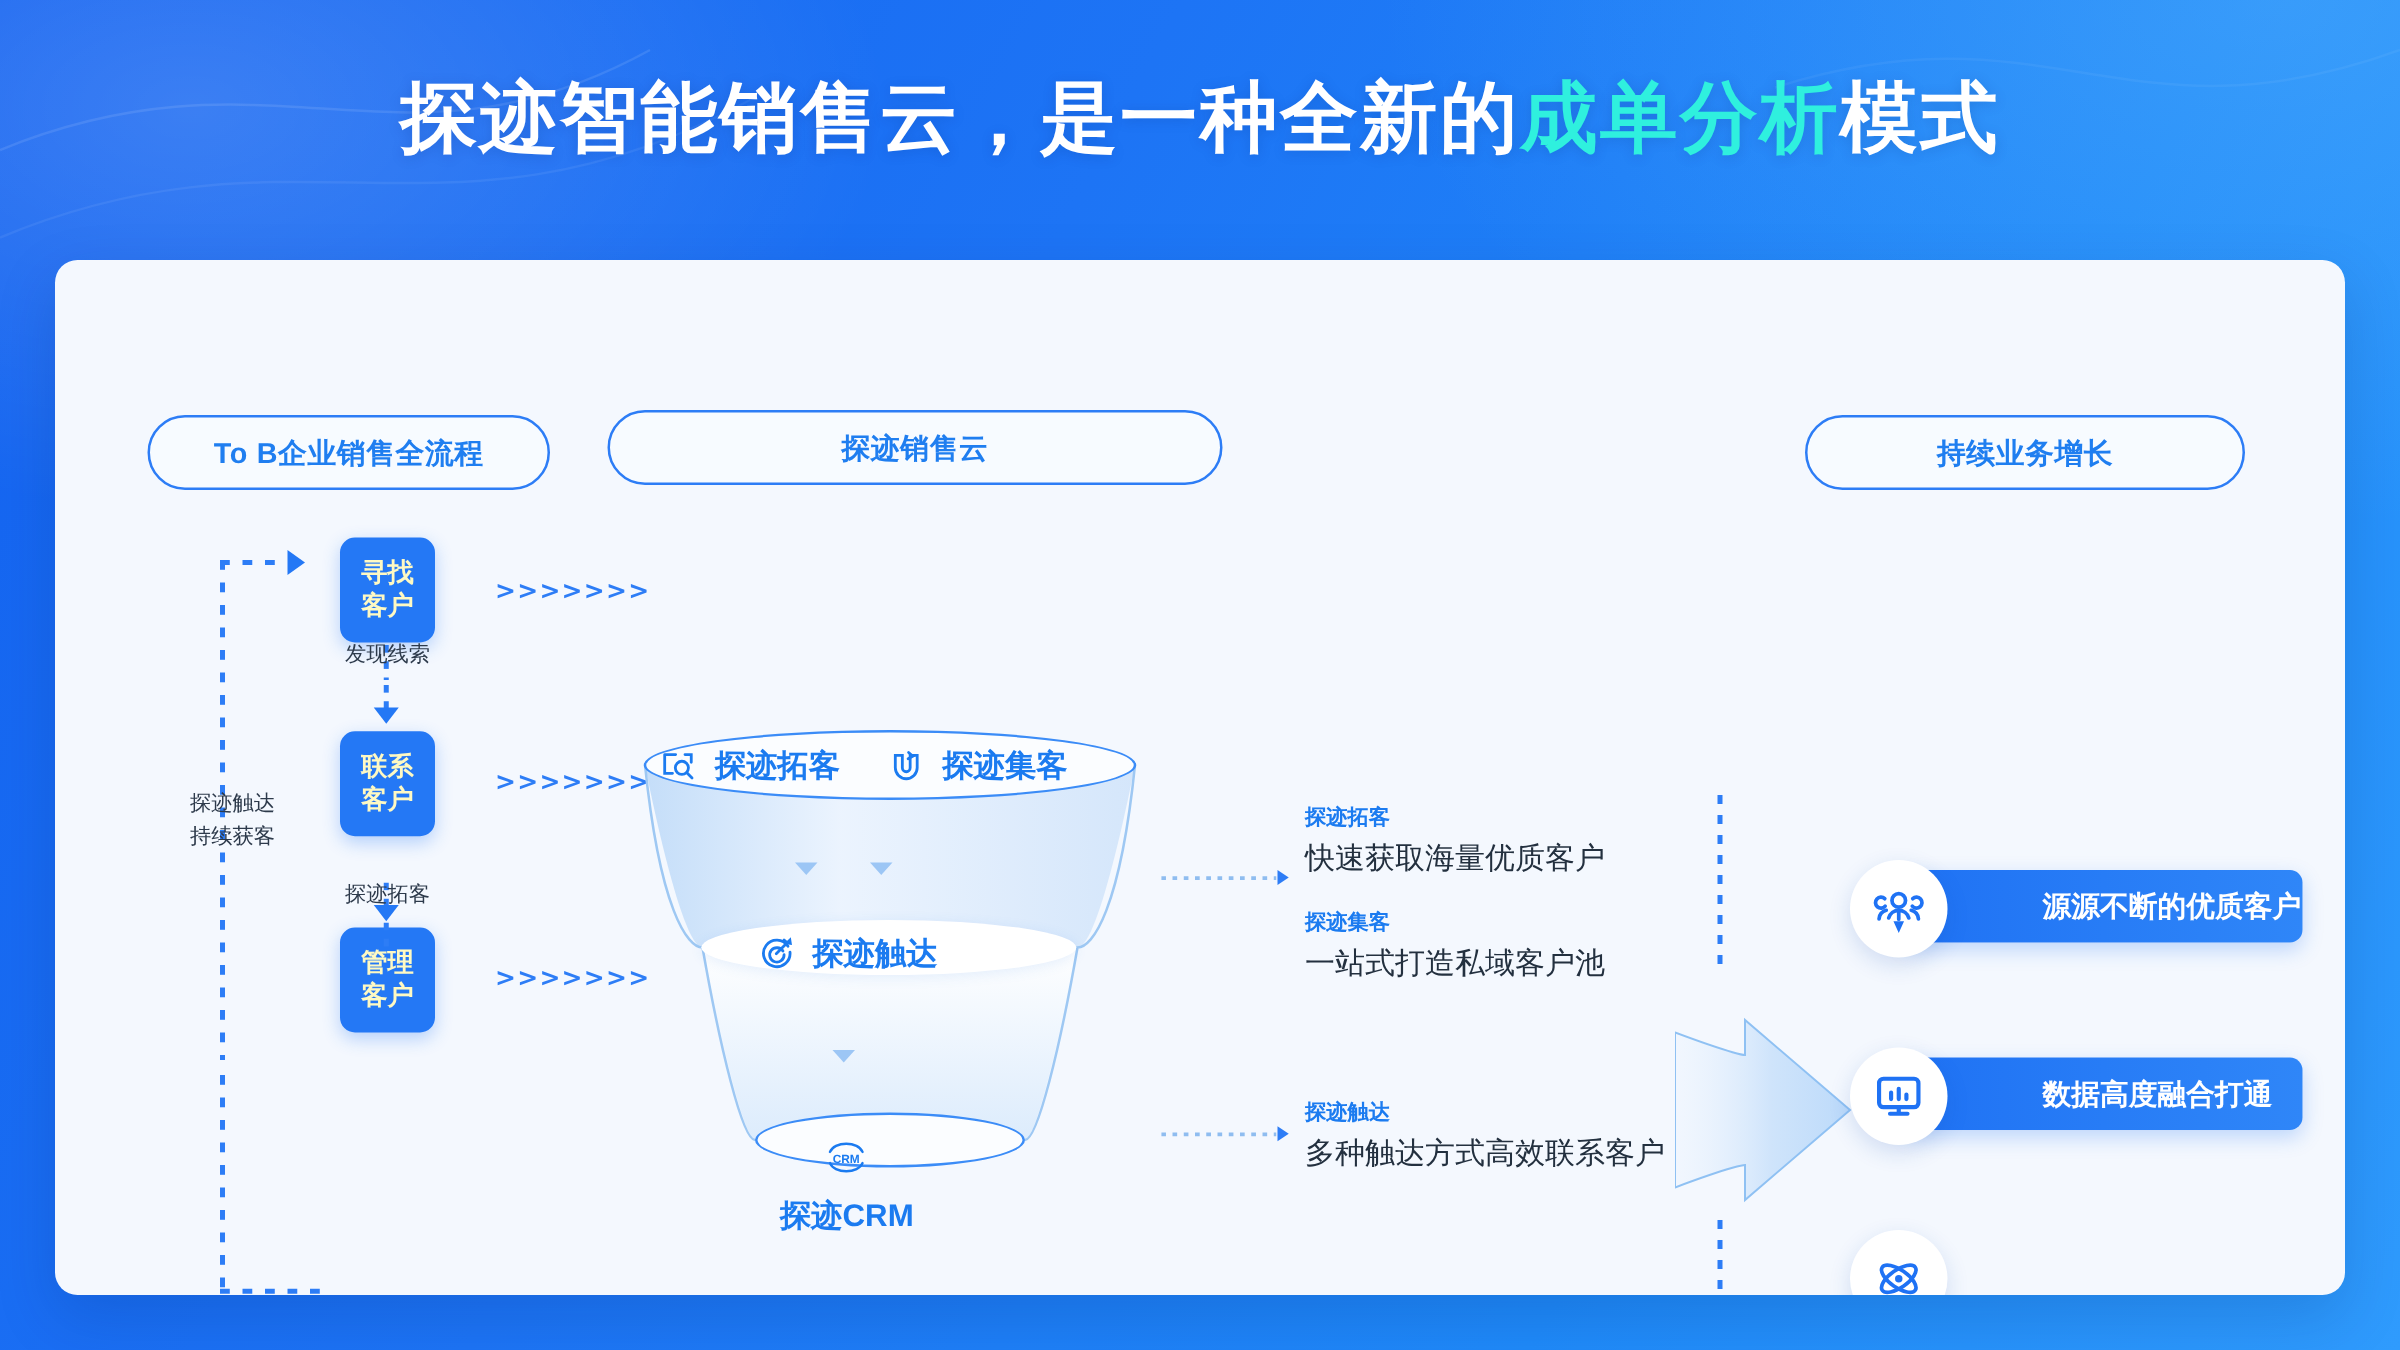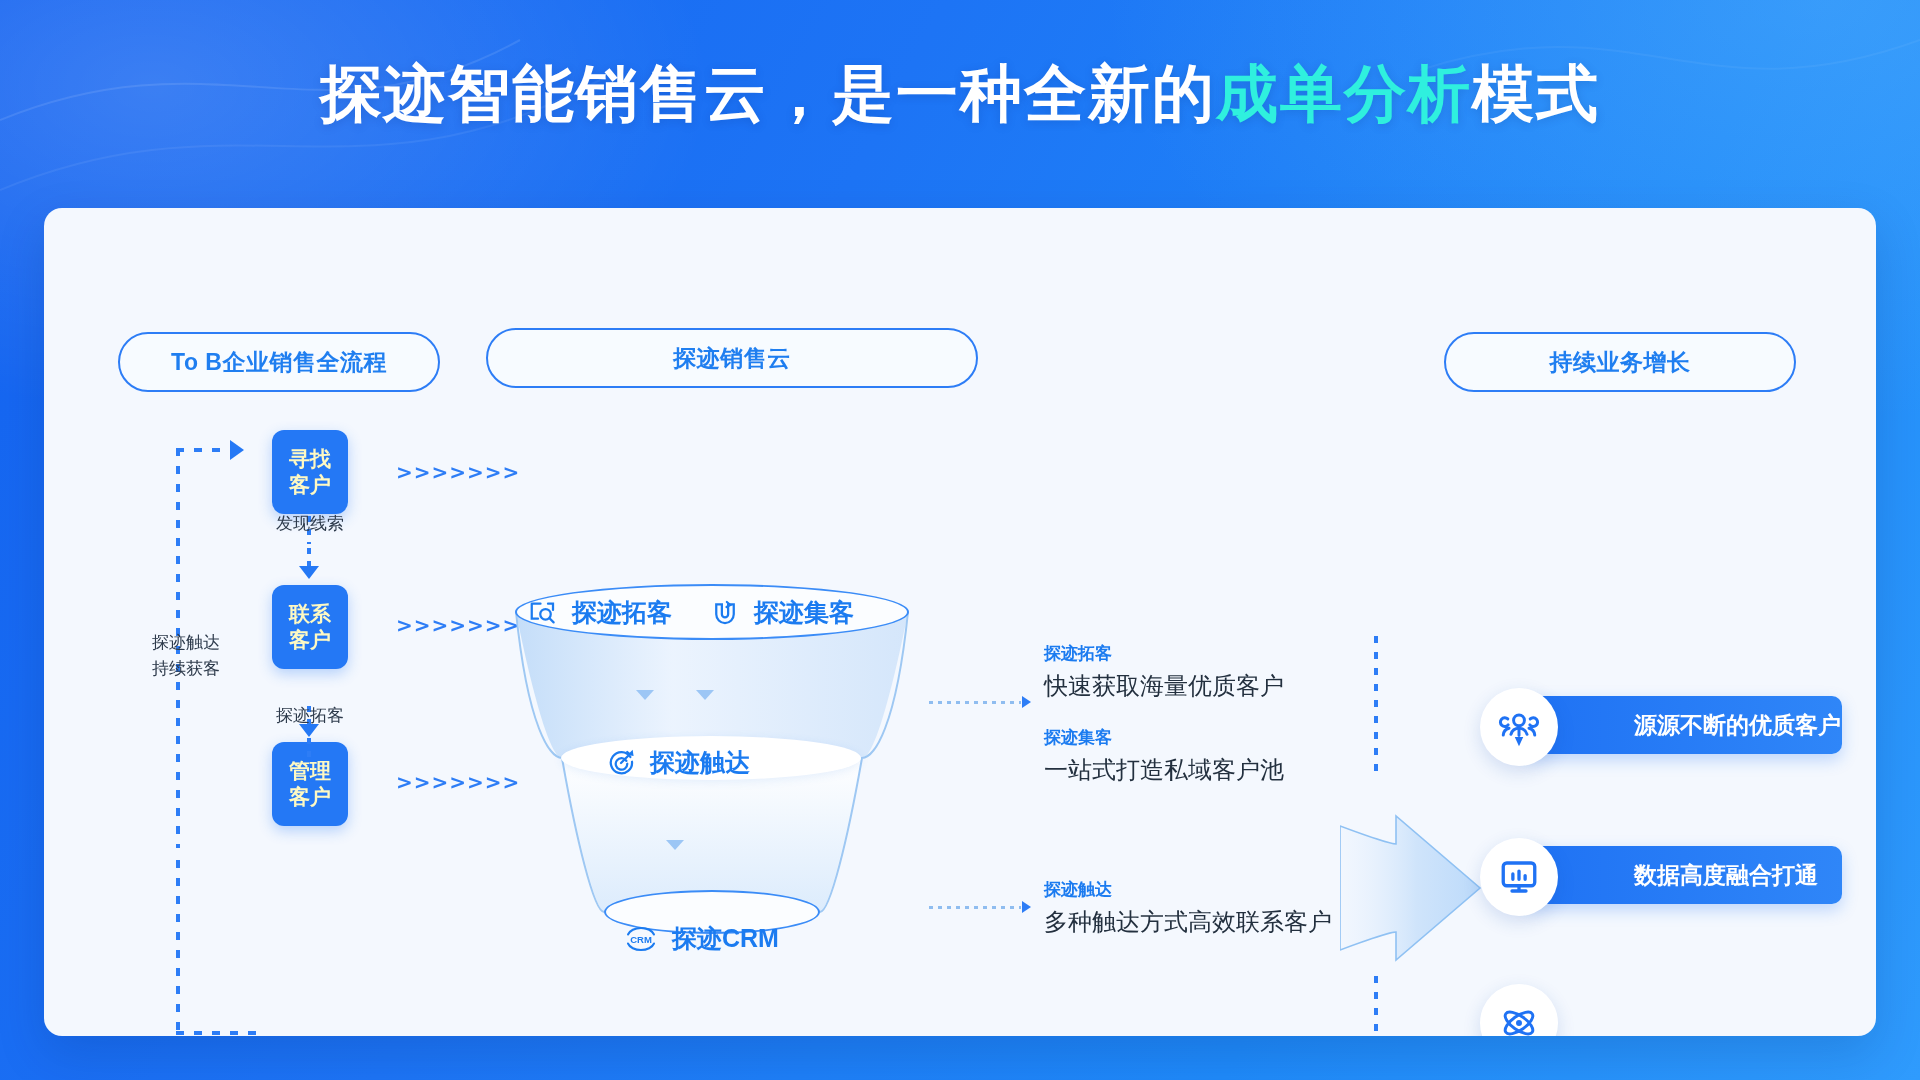--- a/index.html
+++ b/index.html
@@ -145,21 +145,21 @@
     position: absolute; left: 90px; top: 492px; width: 216px; height: 44px;
     border: 2px solid #3b8cf7; border-radius: 50%;
     background: #fbfdff;
   }
 
   .funnel-row { position: absolute; display: flex; align-items: center; gap: 14px; }
   .funnel-row .txt { color: #1b7bf0; font-size: 25px; font-weight: 700; white-space: nowrap; }
   .fr-top-a { left: 14px; top: 198px; }
   .fr-top-b { left: 196px; top: 198px; }
   .fr-mid   { left: 92px;  top: 348px; }
-  .fr-bot   { left: 110px; top: 524px; }
+  .fr-bot   { left: 110px; top: 512px; flex-direction: column; }
 
   .mini-arrow {
     position: absolute; width: 0; height: 0;
     border-left: 9px solid transparent; border-right: 9px solid transparent;
     border-top: 10px solid #9cc6f5;
   }
   .ma-1 { left: 122px; top: 292px; }
   .ma-2 { left: 182px; top: 292px; }
   .ma-3 { left: 152px; top: 442px; }
 

